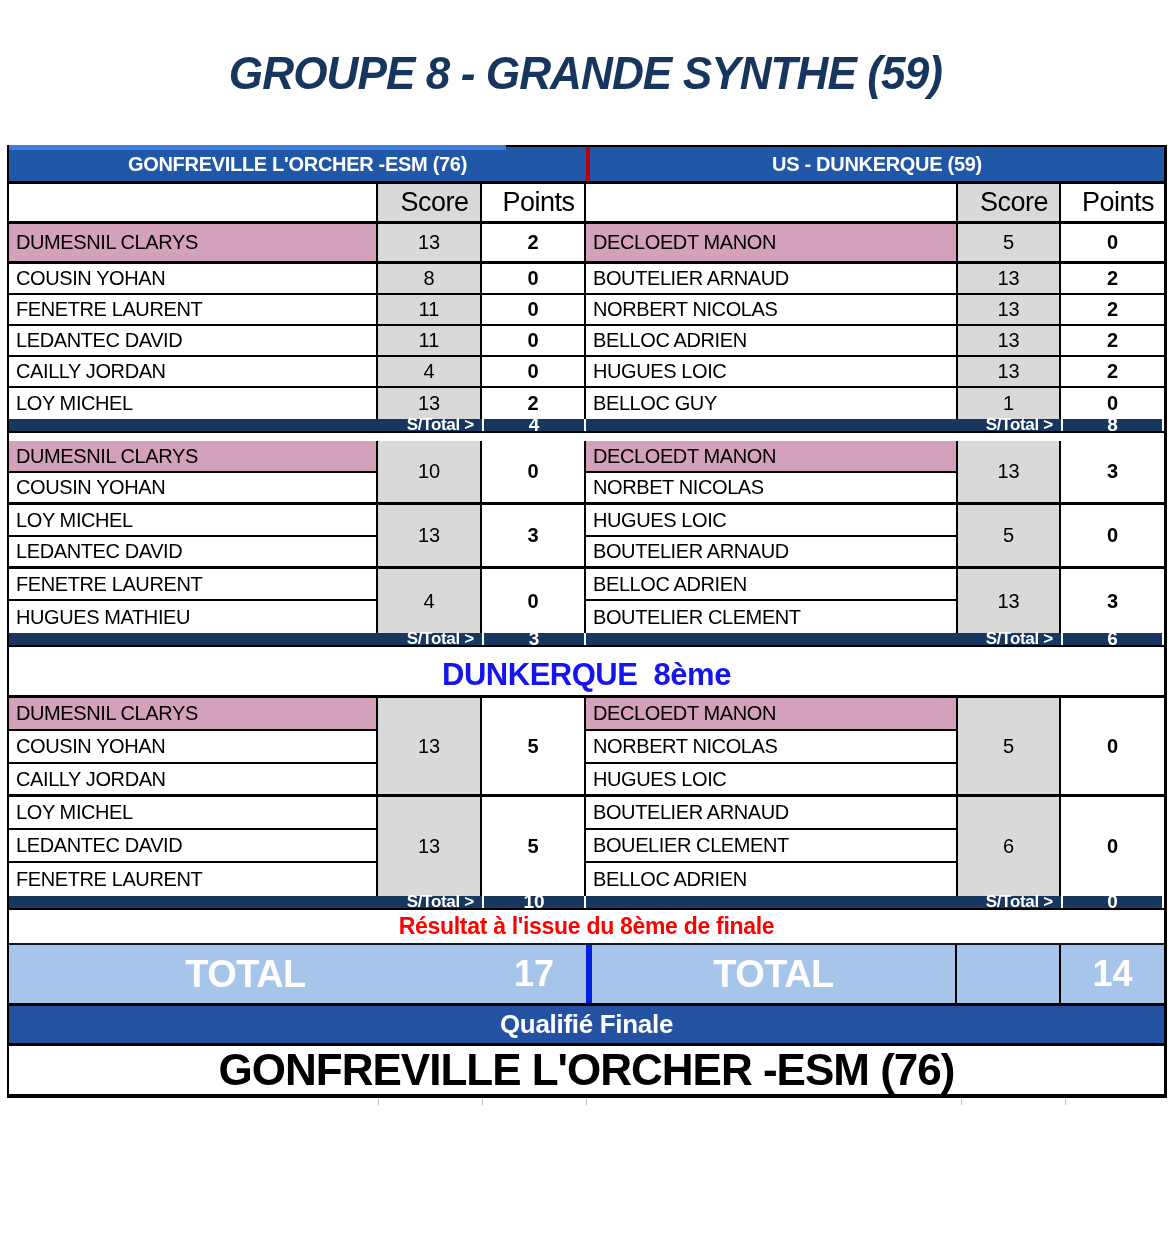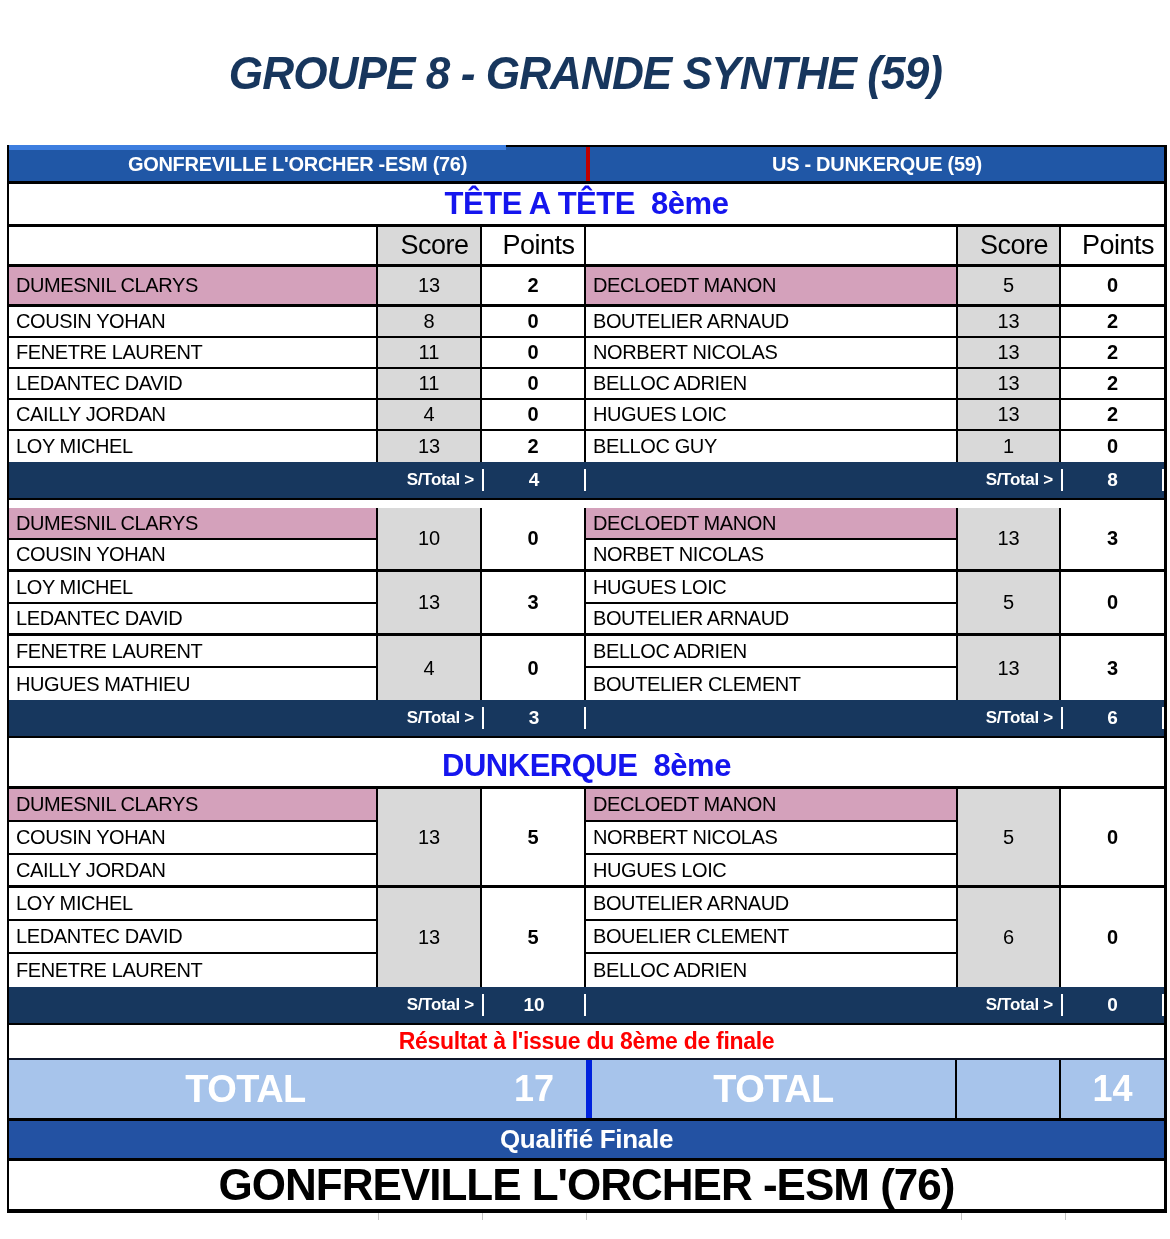--- a/index.html
+++ b/index.html
@@ -20,21 +20,21 @@
   .grid{display:grid;background:#fff;}
   .c{box-sizing:border-box;border-right:2px solid #000;display:flex;align-items:center;overflow:hidden;background:#fff;}
   .c.lc{border-right:none;}
   .bb2{border-bottom:2px solid #000;}
   .bb3{border-bottom:3px solid #000;}
   .name{font-size:20px;padding-left:7px;letter-spacing:-.4px;color:#000;}
   .hl{background:#D4A1BB;}
   .score{background:#D9D9D9;justify-content:center;font-size:20px;color:#000;}
   .points{justify-content:center;font-size:20px;font-weight:bold;color:#000;}
   .hdr{justify-content:center;font-size:27px;font-weight:normal;letter-spacing:-.5px;padding-left:11px;}
-  .subtotal{height:38px;background:#17375E;display:flex;border-bottom:2px solid #000;box-sizing:border-box;align-items:center;}
+  .subtotal{height:14px;background:#17375E;display:flex;border-bottom:2px solid #000;box-sizing:border-box;}
   .st-label{width:473px;color:#fff;font-weight:bold;font-size:17px;display:flex;align-items:center;justify-content:flex-end;
     padding-right:8px;box-sizing:border-box;letter-spacing:-.3px;}
   .st-label.r{width:475px;}
   .st-val{width:104px;border-left:2px solid #fff;border-right:2px solid #fff;color:#fff;font-weight:bold;font-size:19px;
     display:flex;align-items:center;justify-content:center;box-sizing:border-box;}
   .st-val.r{width:103px;}
   .result-note{height:35px;display:flex;align-items:center;justify-content:center;color:#FF0000;font-weight:bold;
     font-size:23px;border-bottom:2px solid #0f172a;box-sizing:border-box;background:#fff;letter-spacing:-.3px;}
   .total-row{height:58px;background:#A7C4EB;display:flex;box-sizing:content-box;border-bottom:3px solid #000;}
   .t-label{width:473px;display:flex;align-items:center;justify-content:center;color:#fff;font-weight:bold;font-size:38px;letter-spacing:-.5px;}
@@ -59,21 +59,20 @@
 
 <div class="sheet">
   <div class="teambar">
     <div class="team left">GONFREVILLE L'ORCHER -ESM (76)</div>
     <div class="red-divider"></div>
     <div class="team right">US - DUNKERQUE (59)</div>
     <div class="topstrip"></div>
   </div>
 
   <div id="sections">
-      <div class="section-title">TÊTE A TÊTE  8ème</div>
       <div class="grid" style="grid-template-columns: 369px 104px 104px 372px 103px 103px; grid-template-rows: 40px 40px 31px 31px 31px 31px 31px;">
         <div class="c bb3 hdr" style="grid-area: 1 / 1;"></div>
         <div class="c score bb3 hdr" style="grid-area: 1 / 2;">Score</div>
         <div class="c bb3 hdr" style="grid-area: 1 / 3;">Points</div>
         <div class="c bb3 hdr" style="grid-area: 1 / 4;"></div>
         <div class="c score bb3 hdr" style="grid-area: 1 / 5;">Score</div>
         <div class="c lc bb3 hdr" style="grid-area: 1 / 6;">Points</div>
         <div class="c name bb3 hl" style="grid-area: 2 / 1;">DUMESNIL CLARYS</div>
         <div class="c name bb3 hl" style="grid-area: 2 / 4;">DECLOEDT MANON</div>
         <div class="c score bb3" style="grid-area: 2 / 2 / span 1;">13</div>

